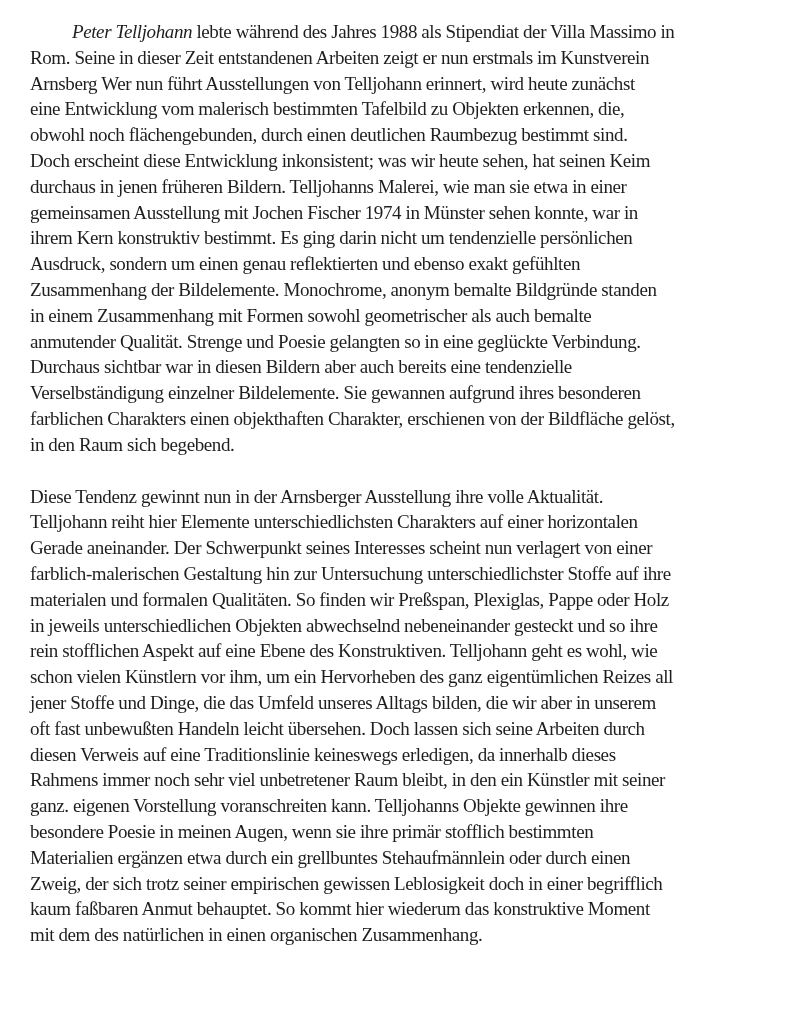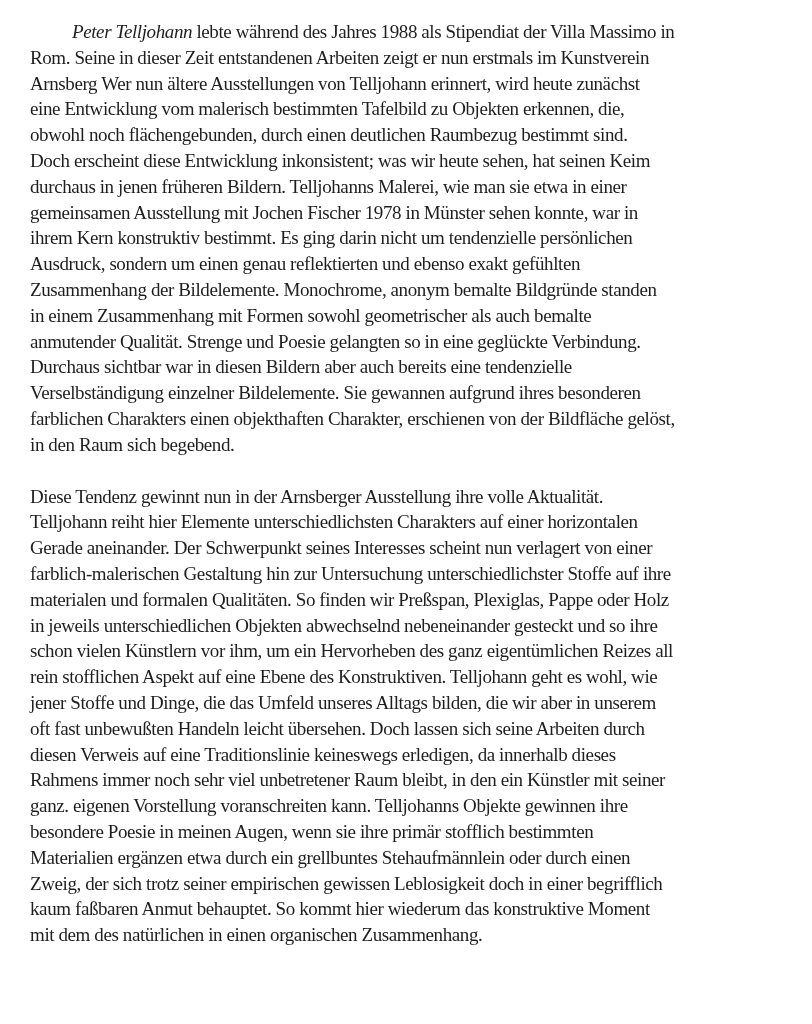--- a/index.html
+++ b/index.html
@@ -47,45 +47,45 @@
 </style>
 </head>
 <body>
 
 <div class="page">
   <div class="text-block" style="color: rgb(30, 30, 30);">
 
   <div class="paragraph">
         <div class="text-line indented"><span class="italic">Peter Telljohann</span><span class=""> lebte während des Jahres 1988 als Stipendiat der Villa Massimo in</span></div>
         <div class="text-line">Rom. Seine in dieser Zeit entstandenen Arbeiten zeigt er nun erstmals im Kunstverein</div>
-        <div class="text-line">Arnsberg Wer nun ältere Ausstellungen von Telljohann erinnert, wird heute zunächst</div>
+        <div class="text-line">Arnsberg Wer nun führt Ausstellungen von Telljohann erinnert, wird heute zunächst</div>
         <div class="text-line">eine Entwicklung vom malerisch bestimmten Tafelbild zu Objekten erkennen, die,</div>
         <div class="text-line">obwohl noch flächengebunden, durch einen deutlichen Raumbezug bestimmt sind.</div>
         <div class="text-line">Doch erscheint diese Entwicklung inkonsistent; was wir heute sehen, hat seinen Keim</div>
         <div class="text-line">durchaus in jenen früheren Bildern. Telljohanns Malerei, wie man sie etwa in einer</div>
-        <div class="text-line">gemeinsamen Ausstellung mit Jochen Fischer 1978 in Münster sehen konnte, war in</div>
+        <div class="text-line">gemeinsamen Ausstellung mit Jochen Fischer 1974 in Münster sehen konnte, war in</div>
         <div class="text-line">ihrem Kern konstruktiv bestimmt. Es ging darin nicht um tendenzielle persönlichen</div>
         <div class="text-line">Ausdruck, sondern um einen genau reflektierten und ebenso exakt gefühlten</div>
         <div class="text-line">Zusammenhang der Bildelemente. Monochrome, anonym bemalte Bildgründe standen</div>
         <div class="text-line">in einem Zusammenhang mit Formen sowohl geometrischer als auch bemalte</div>
         <div class="text-line">anmutender Qualität. Strenge und Poesie gelangten so in eine geglückte Verbindung.</div>
         <div class="text-line">Durchaus sichtbar war in diesen Bildern aber auch bereits eine tendenzielle</div>
         <div class="text-line">Verselbständigung einzelner Bildelemente. Sie gewannen aufgrund ihres besonderen</div>
         <div class="text-line">farblichen Charakters einen objekthaften Charakter, erschienen von der Bildfläche gelöst,</div>
         <div class="text-line">in den Raum sich begebend.</div>
       </div>
       <div class="paragraph">
         <div class="text-line">Diese Tendenz gewinnt nun in der Arnsberger Ausstellung ihre volle Aktualität.</div>
         <div class="text-line">Telljohann reiht hier Elemente unterschiedlichsten Charakters auf einer horizontalen</div>
         <div class="text-line">Gerade aneinander. Der Schwerpunkt seines Interesses scheint nun verlagert von einer</div>
         <div class="text-line">farblich-malerischen Gestaltung hin zur Untersuchung unterschiedlichster Stoffe auf ihre</div>
         <div class="text-line">materialen und formalen Qualitäten. So finden wir Preßspan, Plexiglas, Pappe oder Holz</div>
         <div class="text-line">in jeweils unterschiedlichen Objekten abwechselnd nebeneinander gesteckt und so ihre</div>
+        <div class="text-line">rein stofflichen Aspekt auf eine Ebene des Konstruktiven. Telljohann geht es wohl, wie</div>
         <div class="text-line">schon vielen Künstlern vor ihm, um ein Hervorheben des ganz eigentümlichen Reizes all</div>
-        <div class="text-line">rein stofflichen Aspekt auf eine Ebene des Konstruktiven. Telljohann geht es wohl, wie</div>
         <div class="text-line">jener Stoffe und Dinge, die das Umfeld unseres Alltags bilden, die wir aber in unserem</div>
         <div class="text-line">oft fast unbewußten Handeln leicht übersehen. Doch lassen sich seine Arbeiten durch</div>
         <div class="text-line">diesen Verweis auf eine Traditionslinie keineswegs erledigen, da innerhalb dieses</div>
         <div class="text-line">Rahmens immer noch sehr viel unbetretener Raum bleibt, in den ein Künstler mit seiner</div>
         <div class="text-line">ganz. eigenen Vorstellung voranschreiten kann. Telljohanns Objekte gewinnen ihre</div>
         <div class="text-line">besondere Poesie in meinen Augen, wenn sie ihre primär stofflich bestimmten</div>
         <div class="text-line">Materialien ergänzen etwa durch ein grellbuntes Stehaufmännlein oder durch einen</div>
         <div class="text-line">Zweig, der sich trotz seiner empirischen gewissen Leblosigkeit doch in einer begrifflich</div>
         <div class="text-line">kaum faßbaren Anmut behauptet. So kommt hier wiederum das konstruktive Moment</div>
         <div class="text-line">mit dem des natürlichen in einen organischen Zusammenhang.</div>

